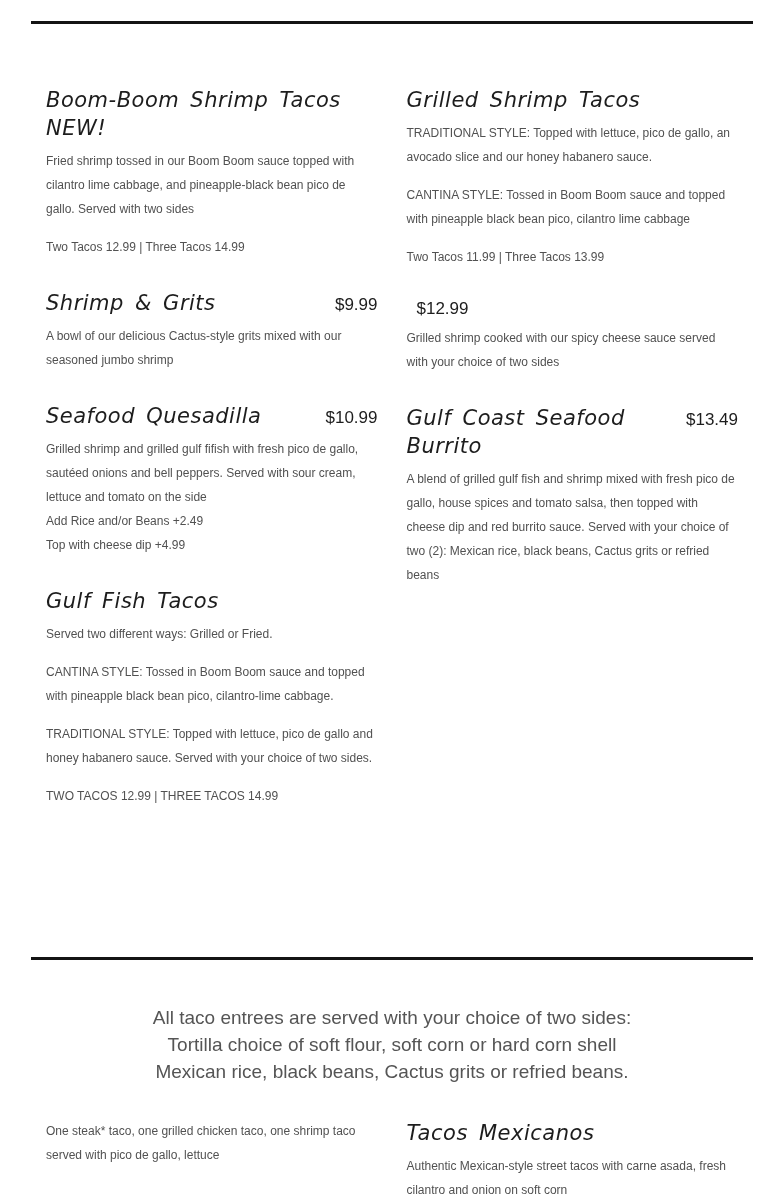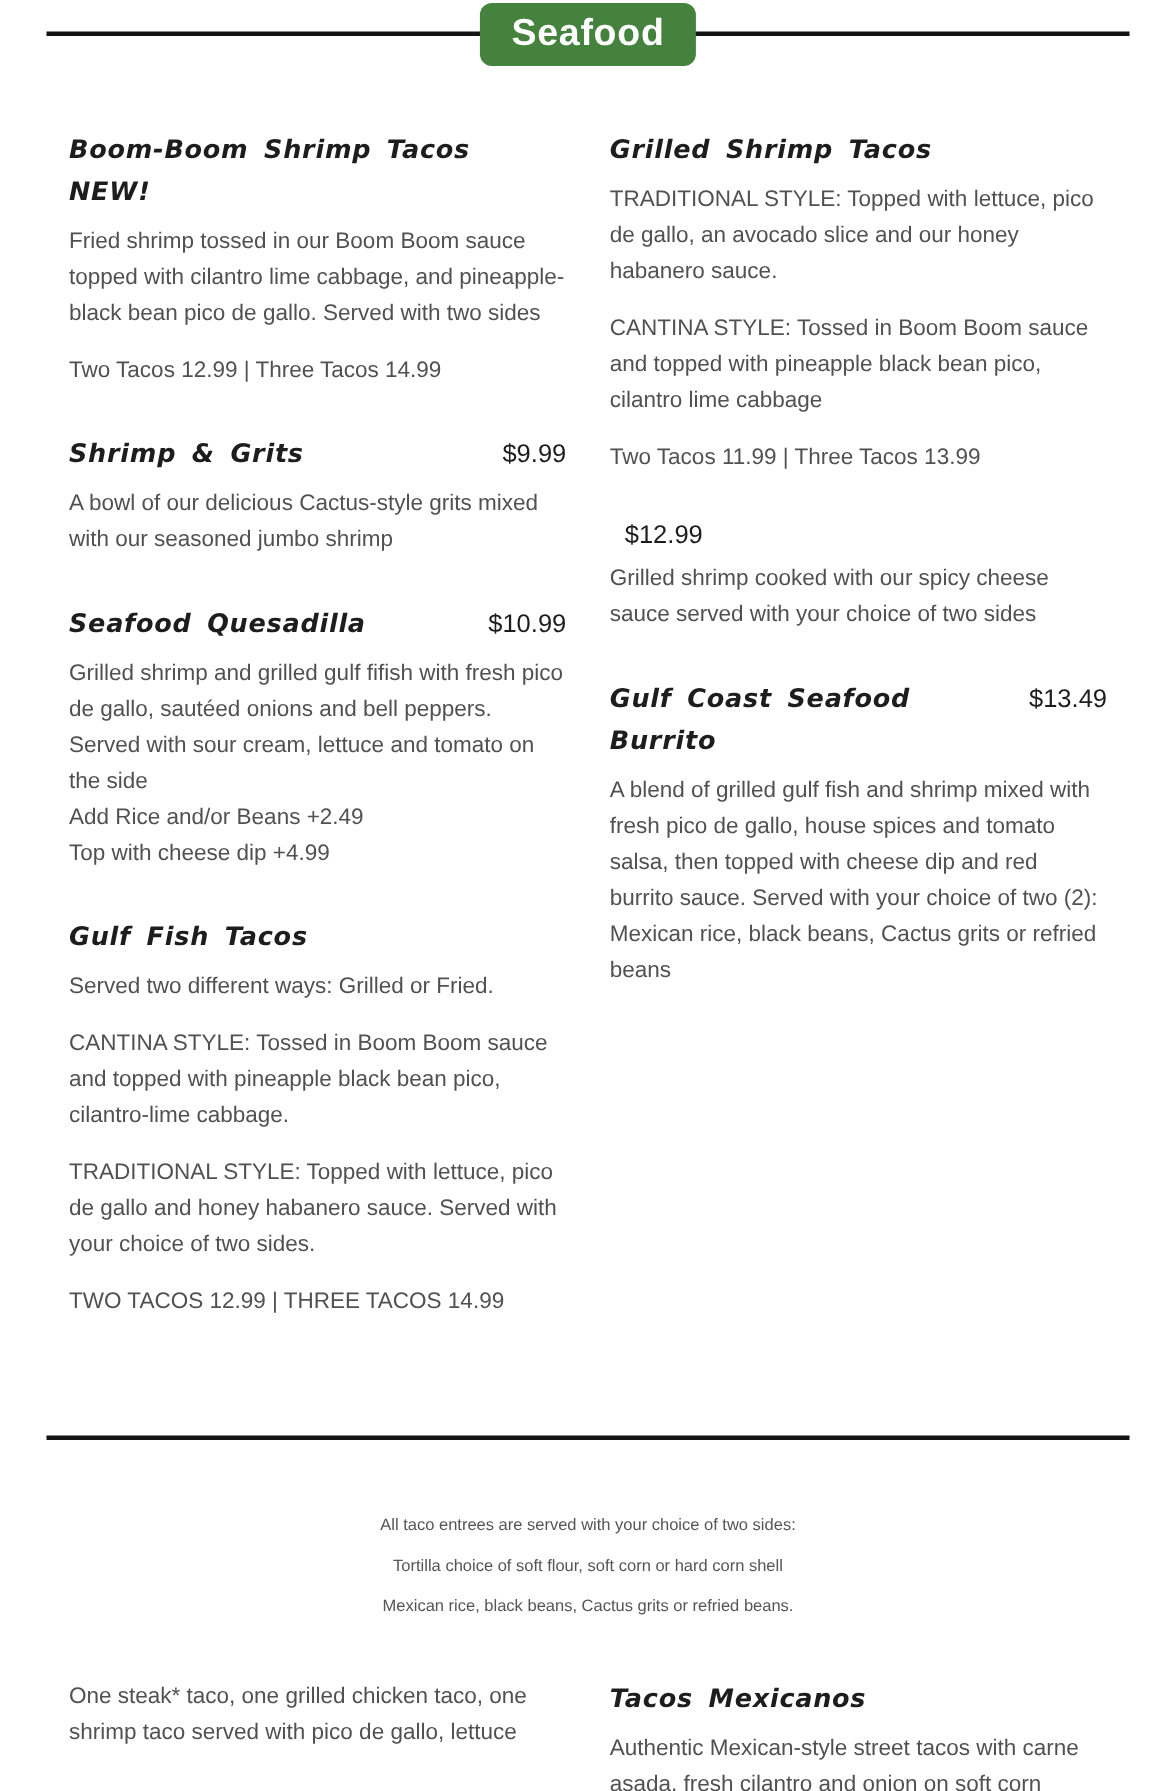--- a/index.html
+++ b/index.html
@@ -30,50 +30,49 @@
   }
   .cols{display:flex;gap:29px;padding-top:40px;}
   .col{flex:1 1 0;min-width:0;}
   .item{margin-bottom:30px;}
   .item-head{
     display:flex;justify-content:space-between;align-items:baseline;
     margin-bottom:7px;
   }
   .item-name{
     margin:0;font-family:"DejaVu Sans", sans-serif;font-style:italic;
-    font-weight:700;font-size:17px;line-height:28px;color:var(--heading-dark);
+    font-weight:400;font-size:21px;line-height:28px;color:var(--heading-dark);
     letter-spacing:.5px;word-spacing:4px;
   }
   .item-name .name-suffix{display:block;}
   .item-price{
     font-size:17px;color:var(--heading-dark);white-space:nowrap;
     padding-left:10px;font-style:normal;letter-spacing:0;word-spacing:normal;
   }
   .desc{
-    margin:0 0 14px;font-size:15px;line-height:24px;color:var(--body-gray);
+    margin:0 0 14px;font-size:12px;line-height:24px;color:var(--body-gray);
   }
   .desc.no-gap{margin-bottom:0;}
   .desc.tight{margin:0;}
   .desc:last-child{margin-bottom:0;}
   .intro{
     text-align:center;padding:22px 0 4px;
-    font-size:11px;line-height:27px;color:#555555;
+    font-size:19px;line-height:27px;color:#555555;
   }
   .seafood-section{min-height:936px;}
   .tacos-cols{padding-top:30px;}
 </style>
 </head>
 <body>
 
 <div class="page">
 
   <section class="seafood-section">
     <div class="section-header">
       <div class="rule"></div>
-      <div class="badge">Seafood</div>
     </div>
 
     <div class="cols">
 
       <div class="col">
 
         <article class="item">
           <div class="item-head">
             <h3 class="item-name"><span>Boom-Boom Shrimp Tacos</span><span class="name-suffix">NEW!</span></h3>
           </div>

